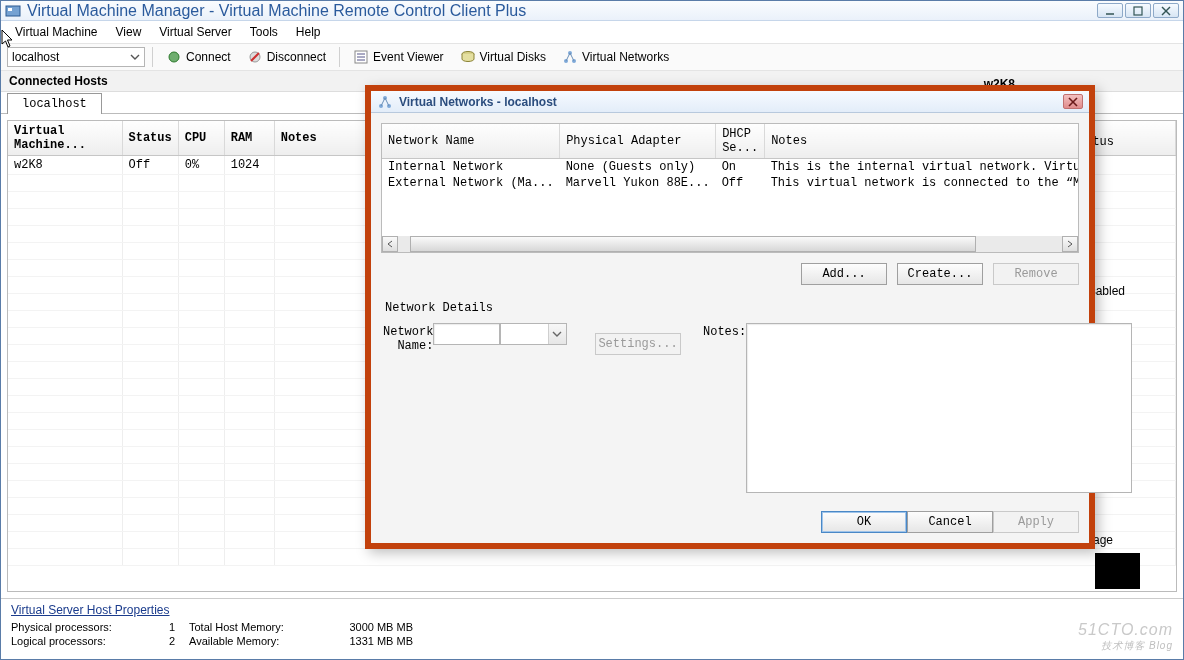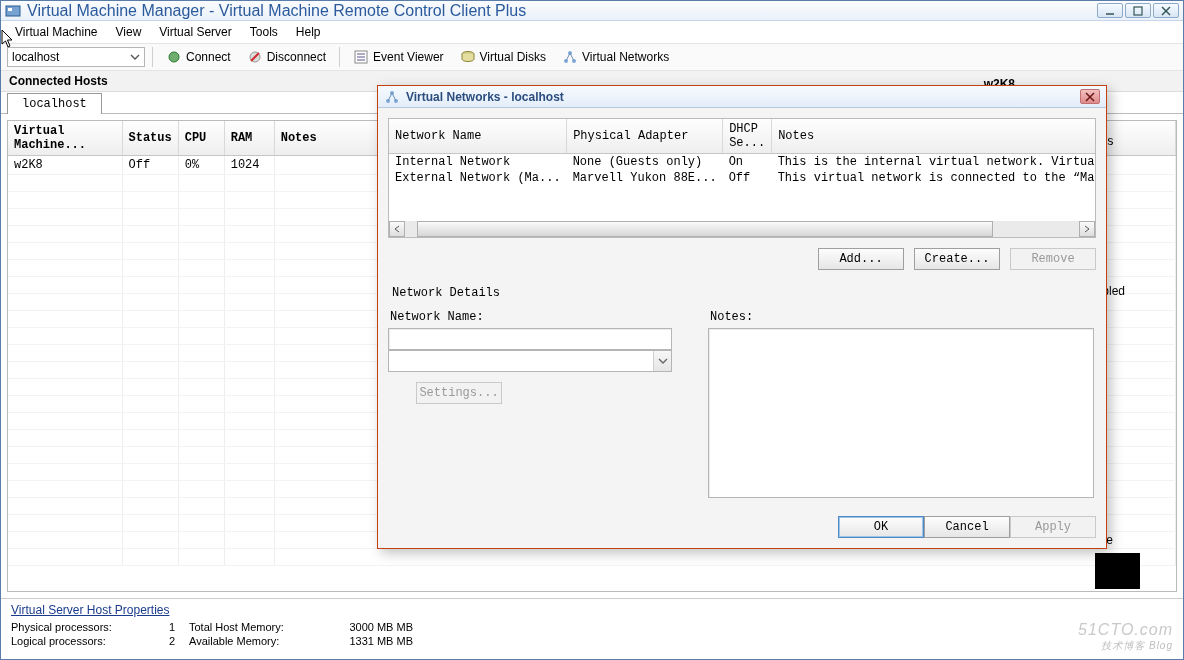--- a/index.html
+++ b/index.html
@@ -47,21 +47,21 @@
   .footer-grid .val { text-align:right; padding-right:10px; }
 
   
   .right-pane-hint { position:absolute; right:168px; top:76px; font-weight:bold; }
   .right-pane-colhdr { position:absolute; right:69px; top:134px; font-family:"Consolas","Courier New",monospace; font-size:12px; }
   .right-pane-text1 { position:absolute; right:58px; top:283px; font-size:12px; }
   .right-pane-text2 { position:absolute; right:70px; top:532px; font-size:12px; }
   .right-pane-dark { position:absolute; right:43px; top:552px; width:45px; height:36px; background:#000; }
 
   
-  .dialog { position:absolute; left:376px; top:84px; width:730px; height:464px; border:1px solid #c2410c; background:#f4f4f4; box-shadow:4px 4px 12px rgba(0,0,0,0.25); }
+  .dialog { position:absolute; left:364px; top:84px; width:730px; height:464px; border:6px solid #c2410c; background:#f4f4f4; box-shadow:4px 4px 12px rgba(0,0,0,0.25); }
   .dlg-title { height:22px; background:linear-gradient(#f6faff,#e3edf9); display:flex; align-items:center; padding:0 6px; border-bottom:1px solid #b8c9dd; }
   .dlg-title .dicon { width:16px; height:16px; margin-right:6px; }
   .dlg-title .dtxt { font-weight:bold; color:#2b4d7e; }
   .dlg-title .spacer { flex:1; }
   .dlg-close { width:20px; height:15px; border:1px solid #c07070; background:linear-gradient(#f3c0c0,#e08b8b); display:flex; align-items:center; justify-content:center; border-radius:2px; }
   .dlg-close svg { width:10px; height:10px; }
 
   .dlg-body { padding:10px; height:calc(100% - 22px); display:flex; flex-direction:column; font-family:"Consolas","Courier New",monospace; }
   .net-list { border:1px solid #bbb; background:#fff; height:190px; overflow:hidden; position:relative; }
   table.net-table { border-collapse:collapse; width:100%; font-family:"Consolas","Courier New",monospace; font-size:12px; }
@@ -72,21 +72,21 @@
   .h-scroll .track { flex:1; background:#eaeaea; position:relative; height:16px; }
   .h-scroll .thumb { position:absolute; left:12px; right:86px; top:0; bottom:0; background:linear-gradient(#fafafa,#d7d7d7); border:1px solid #b0b0b0; }
 
   .btn-row { display:flex; justify-content:flex-end; gap:10px; margin:10px 0 14px; }
   .btn { width:86px; height:22px; border:1px solid #9f9f9f; background:linear-gradient(#fdfdfd,#e6e6e6); font-family:"Consolas","Courier New",monospace; font-size:12px; display:flex; align-items:center; justify-content:center; cursor:default; }
   .btn.disabled { color:#9a9a9a; border-color:#c9c9c9; background:#f2f2f2; }
   .btn.primary { border-color:#4a88c6; box-shadow:0 0 0 1px #9fc4ea inset; }
 
   .group-label { margin:2px 0 8px 4px; }
   .details { display:flex; gap:20px; }
-  .details .col { display:flex; flex-direction:column; }
+  .details .col { display:flex; flex-direction:row;text-align:right; }
   .field-label { margin:2px 0 4px 2px; }
   .text-input { width:284px; height:22px; border:1px solid #b5b5b5; background:#fff; box-shadow:inset 1px 1px 1px rgba(0,0,0,0.08); }
   .combo-input { width:284px; height:22px; border:1px solid #b5b5b5; background:#fff; display:flex; align-items:center; justify-content:flex-end; }
   .combo-input .chev-btn { width:18px; height:20px; border-left:1px solid #cfcfcf; display:flex; align-items:center; justify-content:center; background:linear-gradient(#f7f7f7,#e6e6e6); }
   .check-row { display:flex; align-items:center; gap:8px; margin-top:26px; color:#9a9a9a; }
   .check-box { width:13px; height:13px; border:1px solid #b5b5b5; background:#fff; }
   .notes-box { width:386px; height:170px; border:1px solid #b5b5b5; background:#fff; box-shadow:inset 1px 1px 1px rgba(0,0,0,0.08); }
   .dlg-footer-row { display:flex; justify-content:flex-end; margin-top:18px; }
 
   .watermark { position:absolute; right:10px; bottom:6px; color:#c9c9c9; font-size:16px; font-style:italic; font-family:Arial,sans-serif; letter-spacing:1px; pointer-events:none; }

